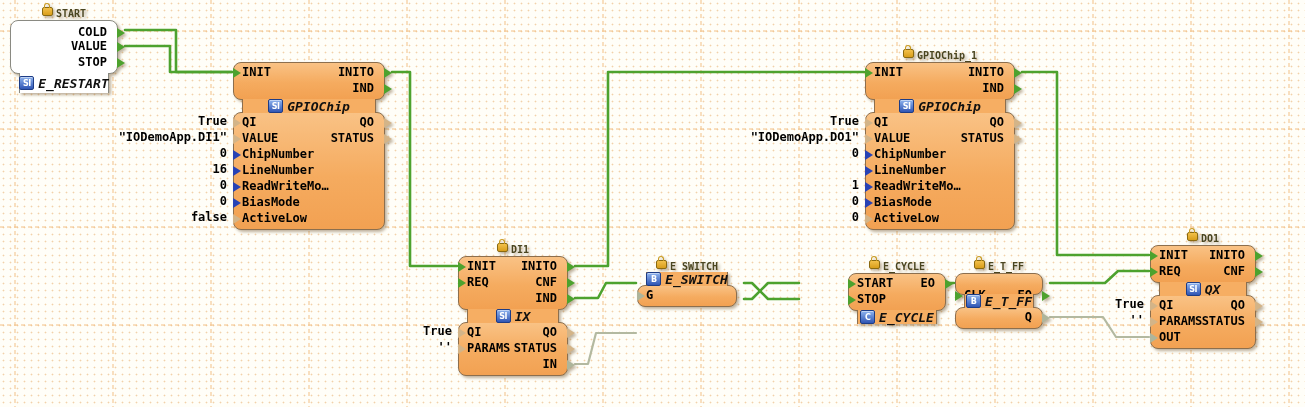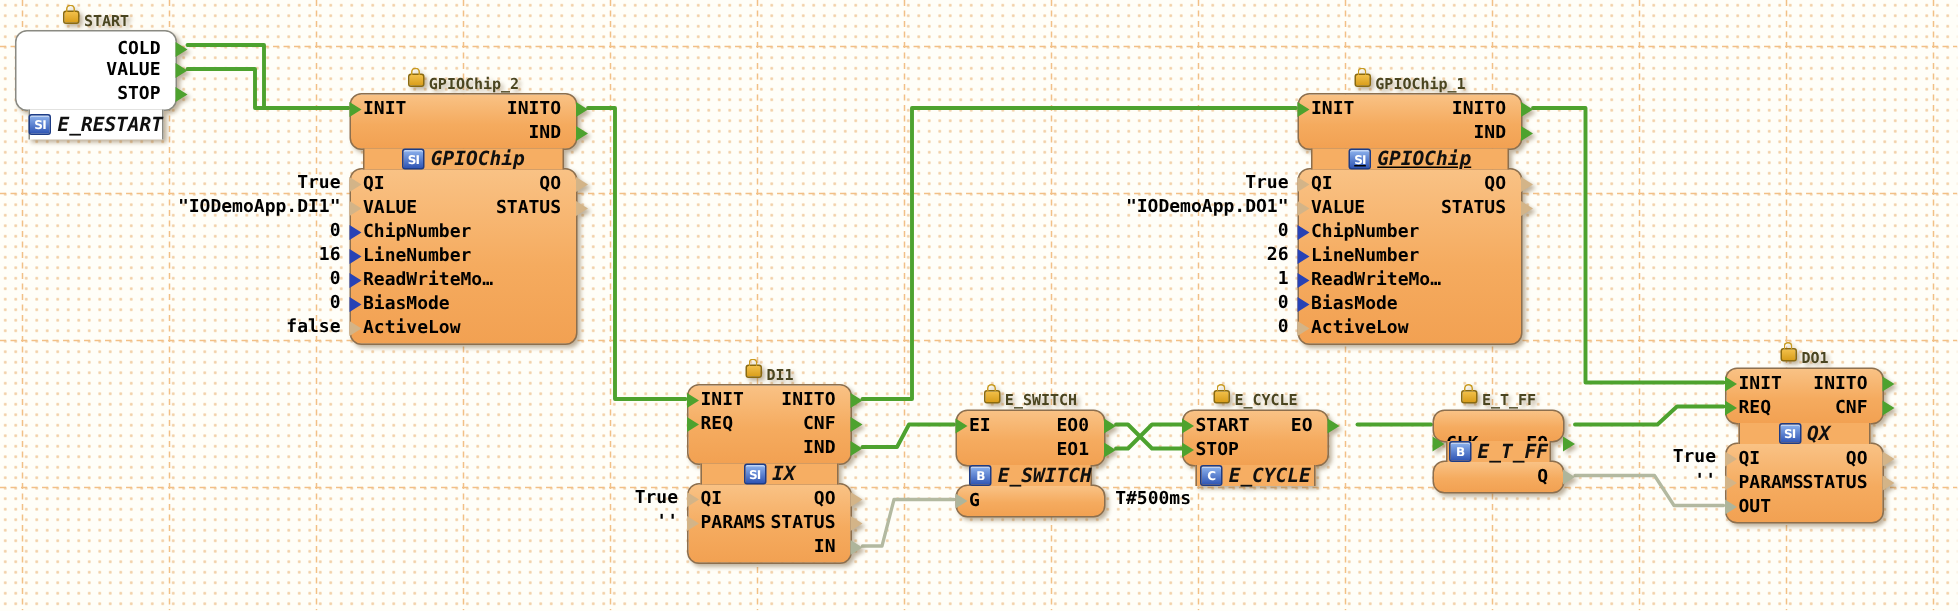--- a/index.html
+++ b/index.html
@@ -129,21 +129,20 @@
           <span class="arr arr-out" style="border-left-color: rgb(77, 162, 46);"></span>
         </div>
       </div>
     <div class="fb-neck" style="width: 88px;">
       <span class="fb-icon">SI</span>
       <span class="fb-type">E_RESTART</span>
     </div>
 
   </div>
     <div class="fb" style="left: 233px; top: 62px; width: 152px;">
-    <div class="fb-title"><span class="lock" hidden=""></span><span class="fb-title-text">GPIOChip_2</span></div>
     <div class="fb-sec fb-event" style="height: 36px;">
         <div class="fb-row" style="top: 2px;">
           <span class="pin pin-in">INIT</span>
           <span class="arr arr-in" style="border-left-color: rgb(77, 162, 46);"></span>
           <span class="pin pin-out">INITO</span>
           <span class="arr arr-out" style="border-left-color: rgb(77, 162, 46);"></span>
         </div>
         <div class="fb-row" style="top: 18px;">
           <span class="pin pin-out">IND</span>
           <span class="arr arr-out" style="border-left-color: rgb(77, 162, 46);"></span>
@@ -235,63 +234,50 @@
         <div class="fb-row" style="top: 34px;">
           <span class="pin pin-out">IN</span>
           <span class="arr arr-out" style="border-left-color: rgb(174, 181, 155);"></span>
         </div>
       </div>
   </div>
     <div class="val" style="left: 192px; top: 324px;">True</div>
     <div class="val" style="left: 192px; top: 340px;">''</div>
     <div class="fb" style="left: 637px; top: 273px; width: 100px;">
     <div class="fb-title"><span class="lock" hidden=""></span><span class="fb-title-text">E_SWITCH</span></div>
-    <div class="fb-sec fb-event" style="height: 36px;">
-        <div class="fb-row" style="top: 2px;">
-          <span class="pin pin-in">EI</span>
-          <span class="arr arr-in" style="border-left-color: rgb(77, 162, 46);"></span>
-          <span class="pin pin-out">EO0</span>
-          <span class="arr arr-out" style="border-left-color: rgb(77, 162, 46);"></span>
-        </div>
-        <div class="fb-row" style="top: 18px;">
-          <span class="pin pin-out">EO1</span>
-          <span class="arr arr-out" style="border-left-color: rgb(77, 162, 46);"></span>
-        </div>
-      </div>
     <div class="fb-neck" style="width: 80px;">
       <span class="fb-icon">B</span>
       <span class="fb-type">E_SWITCH</span>
     </div>
     <div class="fb-sec fb-data" style="height: 20px;">
         <div class="fb-row" style="top: 2px;">
           <span class="pin pin-in">G</span>
           <span class="arr arr-in" style="border-left-color: rgb(174, 181, 155);"></span>
         </div>
       </div>
   </div>
-    <div class="fb" style="left: 788px; top: 273px; width: 98px;">
+    <div class="fb" style="left: 848px; top: 273px; width: 98px;">
     <div class="fb-title"><span class="lock" hidden=""></span><span class="fb-title-text">E_CYCLE</span></div>
     <div class="fb-sec fb-event" style="height: 36px;">
         <div class="fb-row" style="top: 2px;">
           <span class="pin pin-in">START</span>
           <span class="arr arr-in" style="border-left-color: rgb(77, 162, 46);"></span>
           <span class="pin pin-out">EO</span>
           <span class="arr arr-out" style="border-left-color: rgb(77, 162, 46);"></span>
         </div>
         <div class="fb-row" style="top: 18px;">
           <span class="pin pin-in">STOP</span>
           <span class="arr arr-in" style="border-left-color: rgb(77, 162, 46);"></span>
         </div>
       </div>
     <div class="fb-neck" style="width: 78px;">
       <span class="fb-icon">C</span>
       <span class="fb-type">E_CYCLE</span>
     </div>
   </div>
-    <div class="val" style="left: 534px; top: 325px;">T#500ms</div>
     <div class="fb" style="left: 955px; top: 273px; width: 88px;">
     <div class="fb-title"><span class="lock" hidden=""></span><span class="fb-title-text">E_T_FF</span></div>
     <div class="fb-sec fb-event" style="height: 20px;">
         <div class="fb-row" style="top: 14px;">
           <span class="pin pin-in">CLK</span>
           <span class="arr arr-in" style="border-left-color: rgb(77, 162, 46);"></span>
           <span class="pin pin-out">EO</span>
           <span class="arr arr-out" style="border-left-color: rgb(77, 162, 46);"></span>
         </div>
       </div>
@@ -299,21 +285,21 @@
       <span class="fb-icon">B</span>
       <span class="fb-type">E_T_FF</span>
     </div>
     <div class="fb-sec fb-data" style="height: 20px;">
         <div class="fb-row" style="top: 2px;">
           <span class="pin pin-out">Q</span>
           <span class="arr arr-out" style="border-left-color: rgb(174, 181, 155);"></span>
         </div>
       </div>
   </div>
-    <div class="fb" style="left: 865px; top: 62px; width: 150px; text-decoration: underline;">
+    <div class="fb" style="left: 865px; top: 62px; width: 150px;">
     <div class="fb-title"><span class="lock" hidden=""></span><span class="fb-title-text">GPIOChip_1</span></div>
     <div class="fb-sec fb-event" style="height: 36px;">
         <div class="fb-row" style="top: 2px;">
           <span class="pin pin-in">INIT</span>
           <span class="arr arr-in" style="border-left-color: rgb(77, 162, 46);"></span>
           <span class="pin pin-out">INITO</span>
           <span class="arr arr-out" style="border-left-color: rgb(77, 162, 46);"></span>
         </div>
         <div class="fb-row" style="top: 18px;">
           <span class="pin pin-out">IND</span>
@@ -355,21 +341,20 @@
         </div>
         <div class="fb-row" style="top: 98px;">
           <span class="pin pin-in">ActiveLow</span>
           <span class="arr arr-in" style="border-left-color: rgb(211, 180, 136);"></span>
         </div>
       </div>
   </div>
     <div class="val" style="left: 599px; top: 114px;">True</div>
     <div class="val" style="left: 599px; top: 130px;">"IODemoApp.DO1"</div>
     <div class="val" style="left: 599px; top: 146px;">0</div>
-    <div class="val" style="left: 599px; top: 162px;">26</div>
     <div class="val" style="left: 599px; top: 178px;">1</div>
     <div class="val" style="left: 599px; top: 194px;">0</div>
     <div class="val" style="left: 599px; top: 210px;">0</div>
     <div class="fb" style="left: 1150px; top: 245px; width: 106px;">
     <div class="fb-title"><span class="lock" hidden=""></span><span class="fb-title-text">DO1</span></div>
     <div class="fb-sec fb-event" style="height: 36px;">
         <div class="fb-row" style="top: 2px;">
           <span class="pin pin-in">INIT</span>
           <span class="arr arr-in" style="border-left-color: rgb(77, 162, 46);"></span>
           <span class="pin pin-out">INITO</span>

